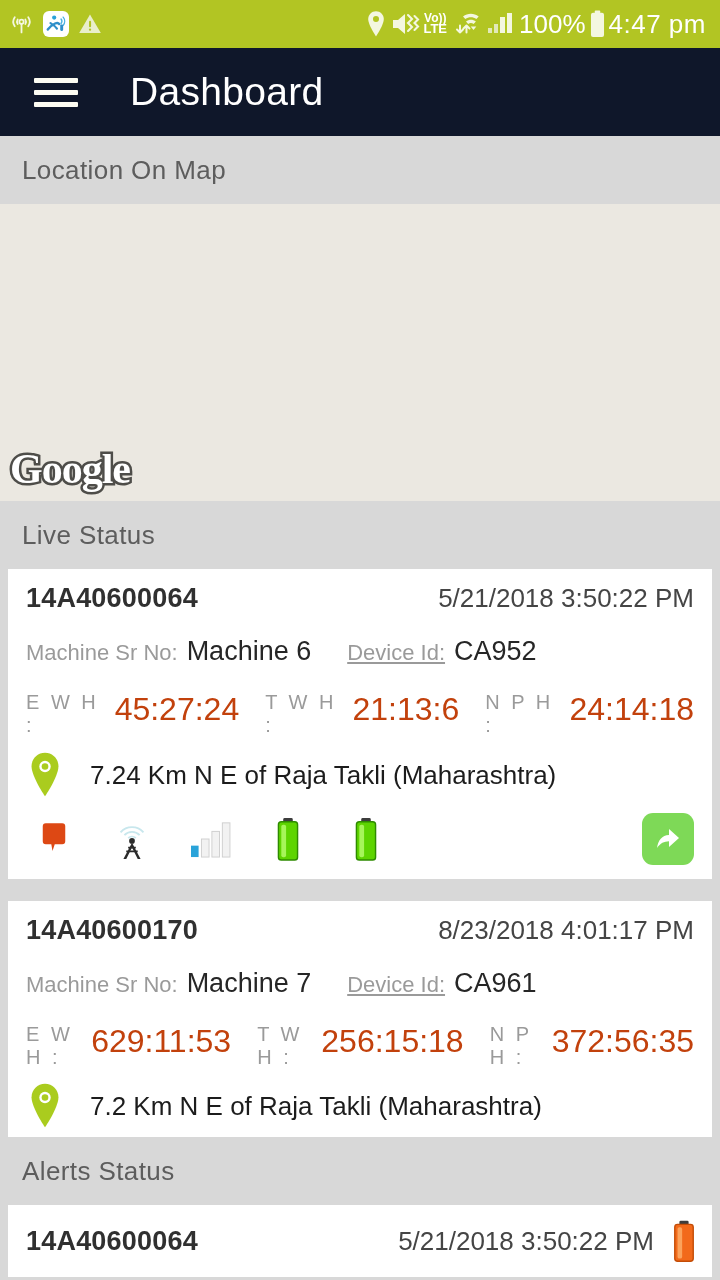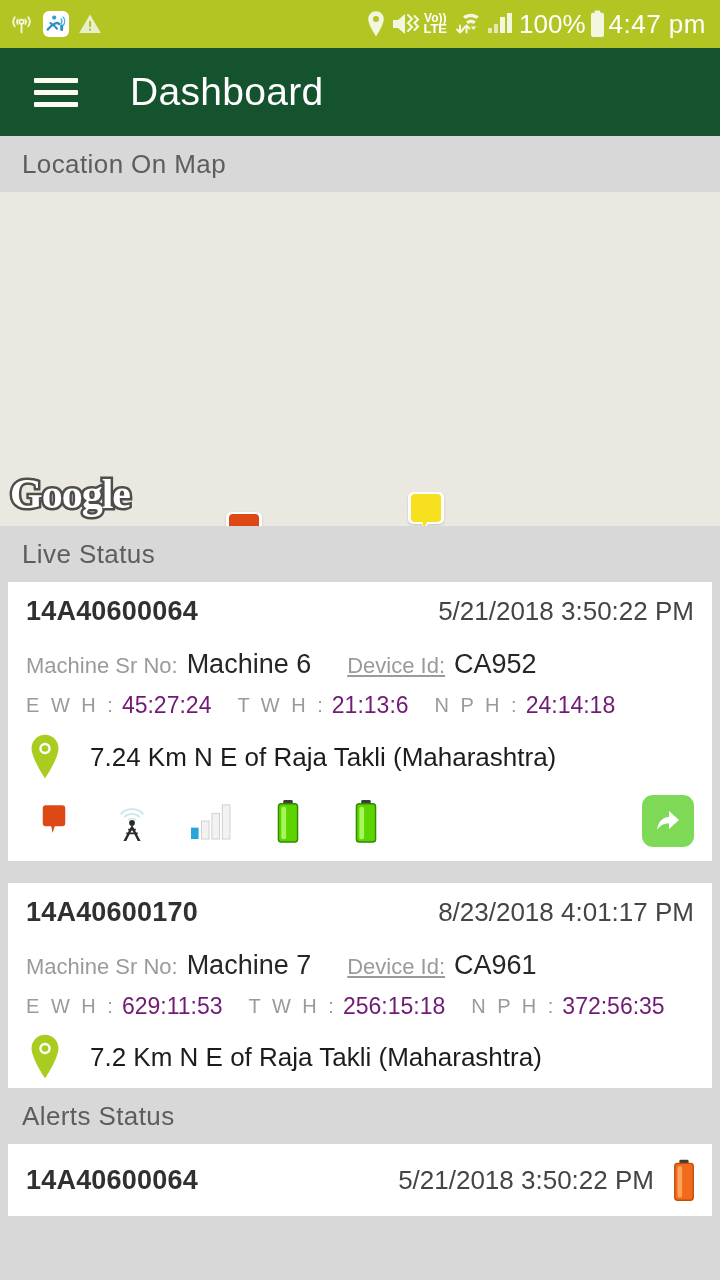--- a/index.html
+++ b/index.html
@@ -29,43 +29,43 @@
   .volte{ color:#fff; line-height:.82; text-align:center; }
   .volte .v1{ font-size:12px; font-weight:bold; display:block; }
   .volte .v2{ font-size:13px; font-weight:bold; display:block; }
   .appicon{
     width:26px;height:26px;border-radius:6px;background:#fff;
     display:flex;align-items:center;justify-content:center;
   }
 
   
   .appbar{
-    height:88px; background:#14532d;
+    height:88px; background:#0f172a;
     display:flex; align-items:center; padding-left:34px;
   }
   .hamburger{ width:44px; cursor:pointer; }
   .hamburger span{
     display:block; height:5px; background:#fcfcf2;
     border-radius:1px; margin:7px 0;
   }
   .appbar-title{
     color:#ffffff; font-size:39px; margin-left:52px;
     letter-spacing:.3px;
   }
 
   
   .sec-header{
-    height:56px; background:#d8d8d8;
+    height:68px; background:#d8d8d8;
     display:flex; align-items:center; padding-left:22px;
     color:#5d5d5d; font-size:26px; letter-spacing:.4px;
   }
 
   
   .map{
-    height:334px; background:#ebe8e1; position:relative; overflow:hidden;
+    height:297px; background:#ebe8e1; position:relative; overflow:hidden;
   }
   .marker{ position:absolute; filter:drop-shadow(0 1px 1px rgba(0,0,0,.18)); }
 
   .google-logo{
     position:absolute; left:10px; bottom:8px;
     font-family:"Liberation Serif", serif;
     font-size:42px; font-weight:bold; color:#ffffff;
     -webkit-text-stroke:5px #4e4d49;
     paint-order:stroke fill;
     letter-spacing:-1px;
@@ -81,23 +81,23 @@
 
   .card-row1{ display:flex; align-items:baseline; }
   .dev-id{ font-size:27px; font-weight:bold; color:#303030; letter-spacing:.2px;}
   .dev-date{ margin-left:auto; font-size:26px; color:#454545; }
 
   .card-row2{ display:flex; align-items:baseline; margin-top:22px; }
   .lbl{ font-size:22px; color:#9a9a9a; }
   .val{ font-size:27px; color:#262626; margin-left:9px; }
   .gap-md{ margin-left:36px;text-decoration:underline; }
 
-  .card-row3{ display:flex; align-items:center; margin-top:12px; }
+  .card-row3{ display:flex; align-items:flex-start; margin-top:24px; }
   .lbl-sp{ font-size:20px; color:#9a9a9a; letter-spacing:3px; }
-  .val2{ font-size:23px; color:#701a75; margin-left:6px; }
+  .val2{ font-size:32px; color:#c2410c; margin-left:6px; }
   .gap-sm{ margin-left:26px; }
 
   .card-row4{ display:flex; align-items:center; margin-top:14px; }
   .loc-text{ font-size:26px; color:#1c1c1c; margin-left:26px; }
 
   .card-row5{
     display:flex; align-items:center; margin-top:14px; padding-bottom:6px;
   }
   .icon-slot{ width:56px; display:flex; justify-content:center; align-items:flex-end; }
   .icon-gap{ width:22px; }

